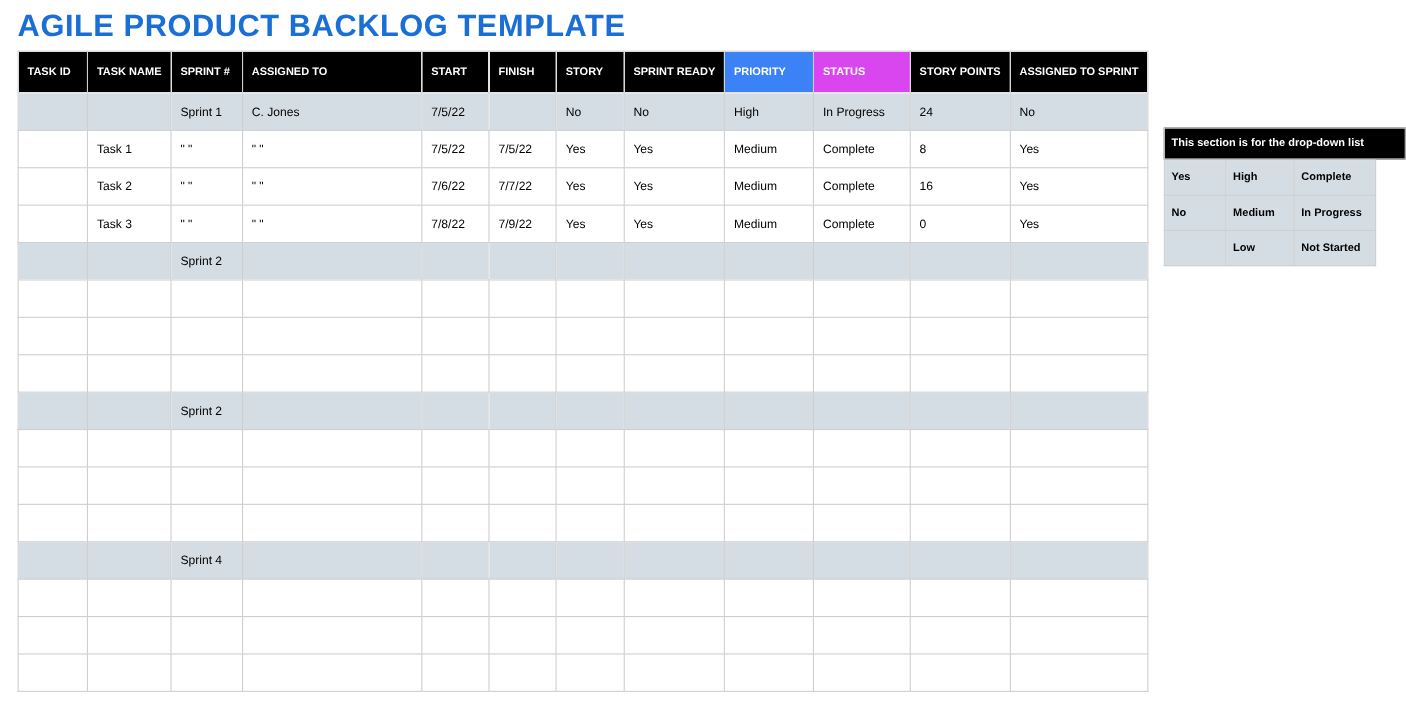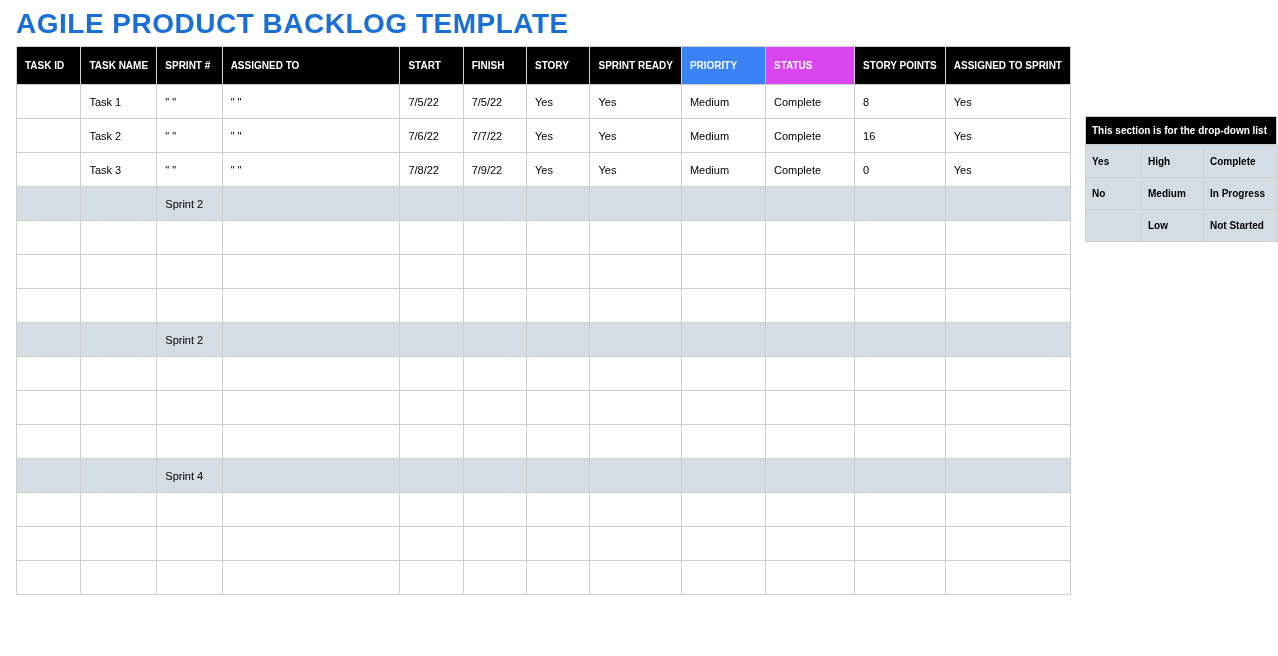--- a/index.html
+++ b/index.html
@@ -67,21 +67,21 @@
     margin-left: 14px;
     margin-top: 70px;
   }
   .legend-title {
     background: #000;
     color: #fff;
     font-size: 10px;
     font-weight: bold;
     padding: 8px 6px;
     border: 1px solid #cfcfcf;
-    width: 192px;
+    width: 220px;
   }
   .legend-table {
     border-collapse: collapse;
     table-layout: fixed;
     width: 192px;
   }
   .legend-table td {
     border: 1px solid #cfcfcf;
     background: #d5dde4;
     font-size: 10px;
@@ -125,20 +125,34 @@
         <th>FINISH</th>
         <th>STORY</th>
         <th>SPRINT READY</th>
         <th class="priority">PRIORITY</th>
         <th class="status">STATUS</th>
         <th>STORY POINTS</th>
         <th class="assigned-sprint">ASSIGNED TO SPRINT</th>
       </tr>
     </thead>
     <tbody id="tbody">
+        <tr class="sprint-row">
+          <td></td>
+          <td></td>
+          <td>Sprint 1</td>
+          <td>C. Jones</td>
+          <td>7/5/22</td>
+          <td></td>
+          <td>No</td>
+          <td>No</td>
+          <td>High</td>
+          <td>In Progress</td>
+          <td>24</td>
+          <td>No</td>
+        </tr>
         <tr>
           <td></td>
           <td>Task 1</td>
           <td>" "</td>
           <td>" "</td>
           <td>7/5/22</td>
           <td>7/5/22</td>
           <td>Yes</td>
           <td>Yes</td>
           <td>Medium</td>

